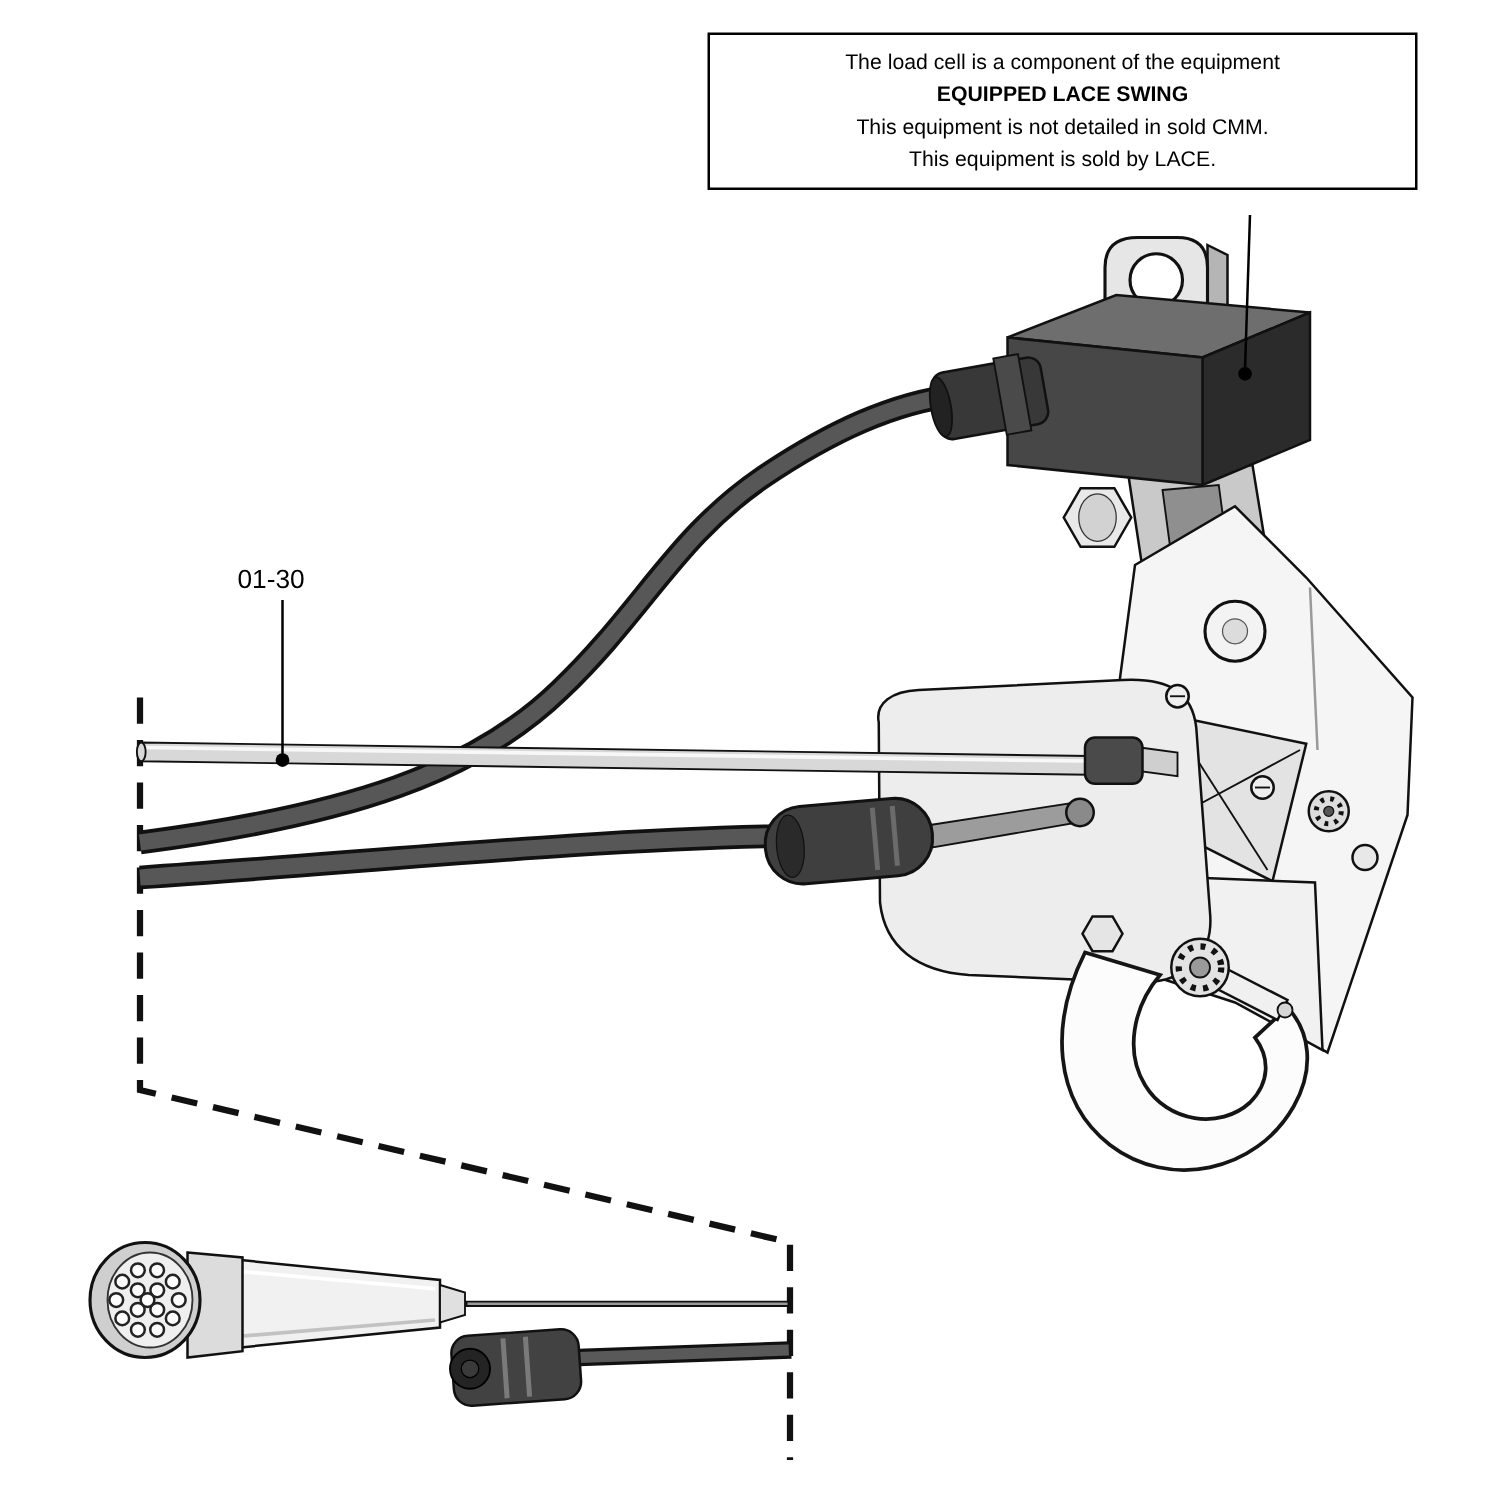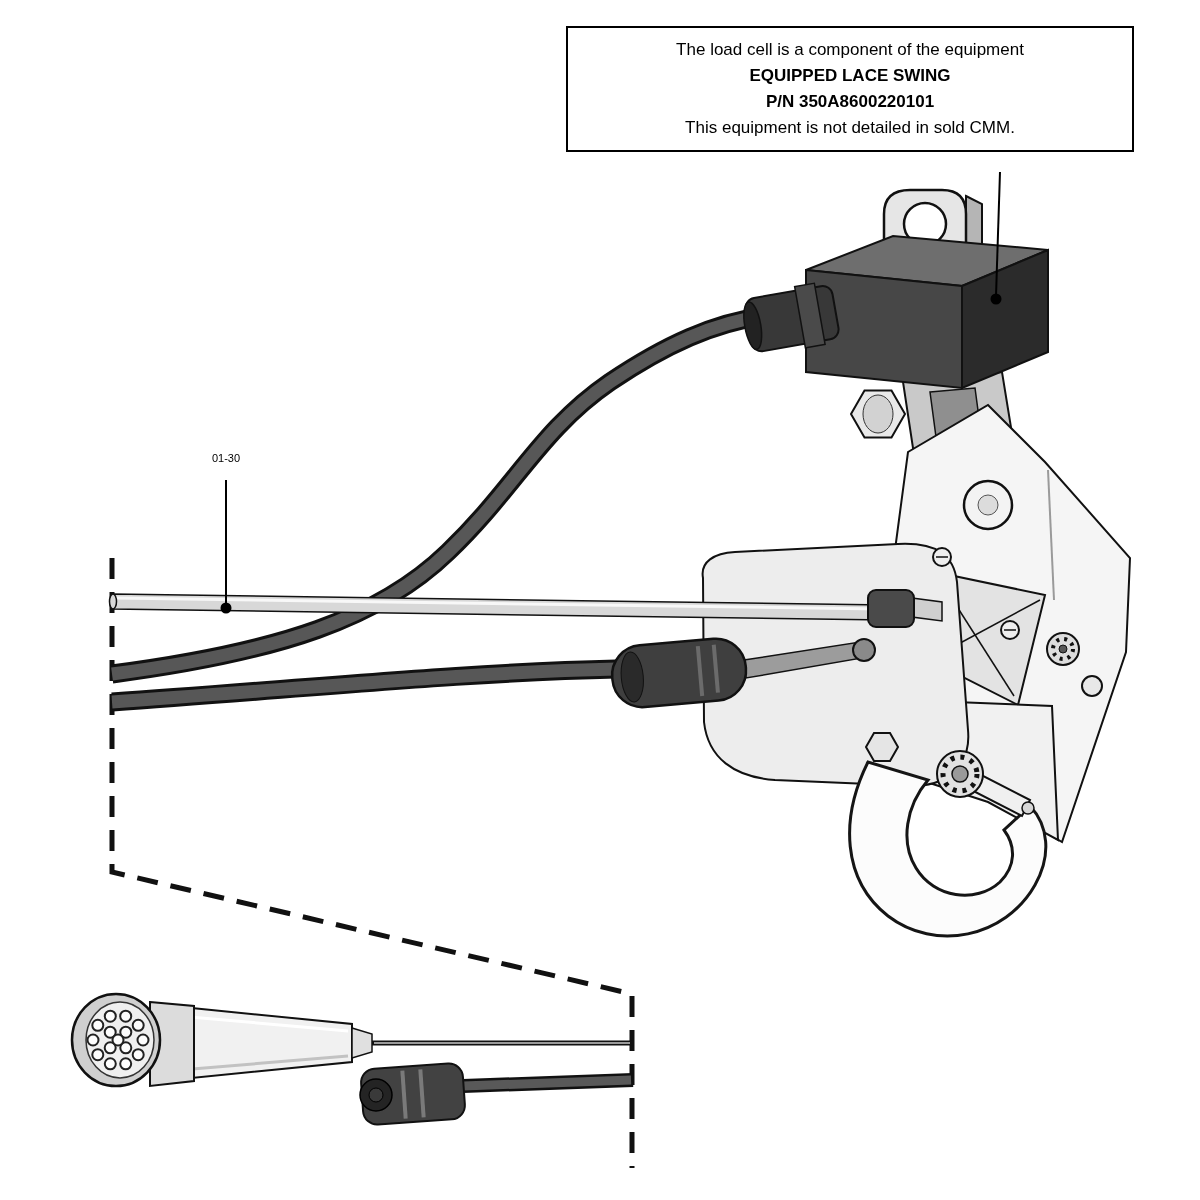--- a/index.html
+++ b/index.html
@@ -4,22 +4,22 @@
 <style>
   html,body{margin:0;padding:0;background:#fff;}
   .page{position:relative;width:1200px;height:1200px;background:#ffffff;overflow:hidden;
         font-family:"Liberation Sans",sans-serif;color:#000;}
   .diagram-svg{position:absolute;left:0;top:0;}
   .note-box{position:absolute;left:566px;top:26px;width:568px;box-sizing:border-box;
             border:2px solid #000;background:#fff;padding:9px 10px;text-align:center;
             font-size:17px;line-height:26px;}
   .note-box p{margin:0;}
   .bold{font-weight:bold;}
-  .item-label{position:absolute;left:190px;top:452px;width:72px;text-align:center;
-              font-size:11px;font-weight:400;}
+  .item-label{position:absolute;left:190px;top:452px;width:72px;
+              font-size:21px;font-weight:400;}
 </style>
 </head>
 <body>
 
 <div class="page">
 
   <svg class="diagram-svg" width="1200" height="1200" viewBox="0 0 1200 1200">
 
     <g>
       <polyline points="112,558 112,872 632,994 632,1168" fill="none" stroke="#111" stroke-width="5" stroke-dasharray="21 13"></polyline>
@@ -179,19 +179,19 @@
         <line x1="422" y1="1070" x2="422" y2="1118" stroke="#7a7a7a" stroke-width="4"></line>
       </g>
       <circle cx="376" cy="1095" r="16" fill="#242424" stroke="#000" stroke-width="1.5"></circle>
       <circle cx="376" cy="1095" r="7" fill="#3a3a3a" stroke="#000" stroke-width="1"></circle>
     </g>
   </svg>
 
   <div class="note-box">
     <p>The load cell is a component of the equipment</p>
     <p class="bold">EQUIPPED LACE SWING</p>
-    <p class="bold">P/N 350A8600220101</p>
     <p>This equipment is not detailed in sold CMM.</p>
+    <p>This equipment is sold by LACE.</p>
   </div>
 
   <div class="item-label">01-30</div>
 
 </div>
 
 </body></html>

